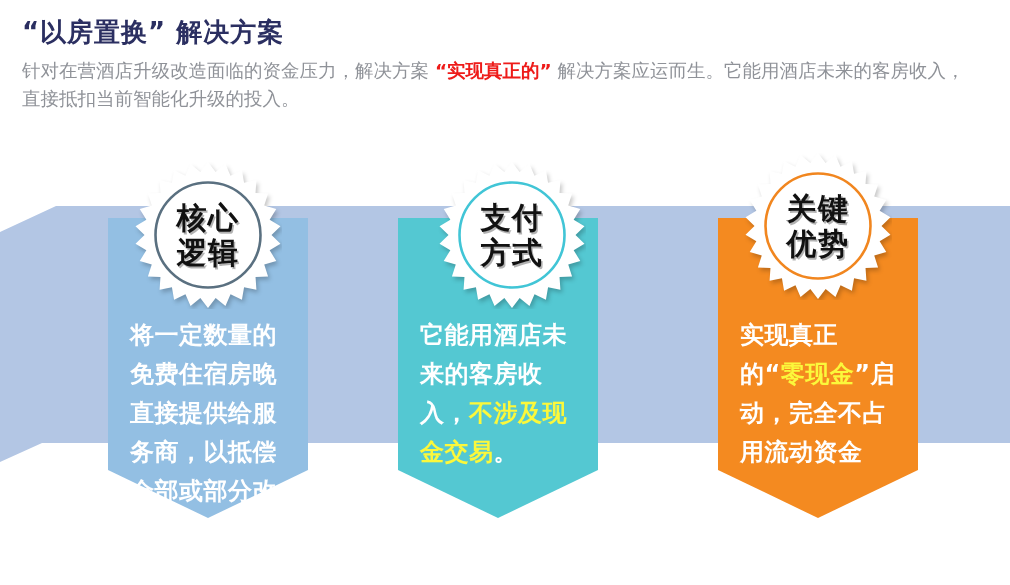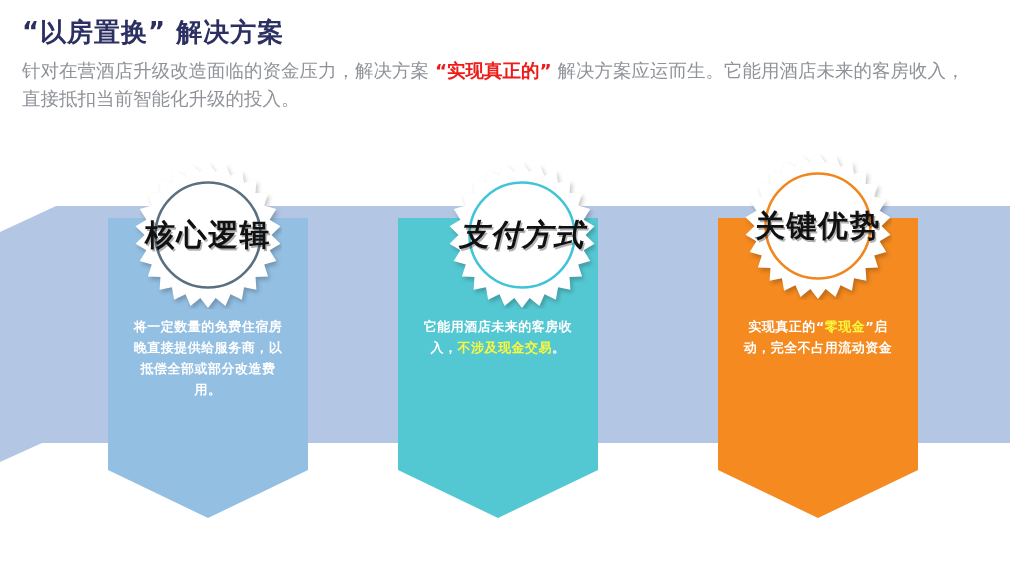--- a/index.html
+++ b/index.html
@@ -75,26 +75,25 @@
   .ribbon-shape {
     position: absolute;
     left: 0;
     top: 0;
   }
   .ribbon-text {
     position: absolute;
     left: 22px;
     top: 98px;
     width: 156px;
-    font-size: 13px;
+    font-size: 24px;
     font-weight: bold;
     line-height: 1.62;
     color: #ffffff;
     letter-spacing: 0.5px;
-    text-align: center;
   }
   .hl-yellow {
     color: #fbf83b;
   }
   .hl-white {
     color: #ffffff;
   }
 
   
   .badges {
@@ -114,21 +113,21 @@
     left: 0;
     top: 0;
   }
   .badge-label {
     position: absolute;
     left: 0;
     top: 0;
     width: 148px;
     height: 148px;
     display: flex;
-    flex-direction: row;
+    flex-direction: column;
     align-items: center;
     justify-content: center;
     font-size: 30px;
     font-weight: bold;
     color: #111111;
     line-height: 1.18;
     letter-spacing: 1.5px;
     text-shadow: 1.5px 1.5px 0 rgba(0,0,0,0.30);
   }
   .badge-label span { display: block; }
@@ -179,21 +178,21 @@
       <svg width="148" height="148" viewBox="0 0 148 148">
         <polygon class="starburst" points="74.00,1.00 81.65,10.96 91.47,3.12 96.52,14.63 107.92,9.36 110.07,21.74 122.41,19.36 121.53,31.89 134.08,32.53 130.23,44.49 142.26,48.11 135.65,58.80 146.47,65.20 137.50,74.00 146.47,82.80 135.65,89.20 142.26,99.89 130.23,103.51 134.08,115.47 121.53,116.11 122.41,128.64 110.07,126.26 107.92,138.64 96.52,133.37 91.47,144.88 81.65,137.04 74.00,147.00 66.35,137.04 56.53,144.88 51.48,133.37 40.08,138.64 37.93,126.26 25.59,128.64 26.47,116.11 13.92,115.47 17.77,103.51 5.74,99.89 12.35,89.20 1.53,82.80 10.50,74.00 1.53,65.20 12.35,58.80 5.74,48.11 17.77,44.49 13.92,32.53 26.47,31.89 25.59,19.36 37.93,21.74 40.08,9.36 51.48,14.63 56.53,3.12 66.35,10.96" fill="#ffffff" style="filter:drop-shadow(2px 3px 2px rgba(0,0,0,0.22))"></polygon>
         <circle class="badge-ring" cx="74" cy="74" r="52.5" fill="none" stroke="#5a7080" stroke-width="2.6"></circle>
       </svg>
       <div class="badge-label">
         <span>核心</span>
         <span>逻辑</span>
       </div>
     </div>
 
-    <div class="badge" id="badge-1" style="left:448px; top:161px;font-style:italic;">
+    <div class="badge" id="badge-1" style="left:438px; top:161px;">
       <svg width="148" height="148" viewBox="0 0 148 148">
         <polygon class="starburst" points="74.00,1.00 81.65,10.96 91.47,3.12 96.52,14.63 107.92,9.36 110.07,21.74 122.41,19.36 121.53,31.89 134.08,32.53 130.23,44.49 142.26,48.11 135.65,58.80 146.47,65.20 137.50,74.00 146.47,82.80 135.65,89.20 142.26,99.89 130.23,103.51 134.08,115.47 121.53,116.11 122.41,128.64 110.07,126.26 107.92,138.64 96.52,133.37 91.47,144.88 81.65,137.04 74.00,147.00 66.35,137.04 56.53,144.88 51.48,133.37 40.08,138.64 37.93,126.26 25.59,128.64 26.47,116.11 13.92,115.47 17.77,103.51 5.74,99.89 12.35,89.20 1.53,82.80 10.50,74.00 1.53,65.20 12.35,58.80 5.74,48.11 17.77,44.49 13.92,32.53 26.47,31.89 25.59,19.36 37.93,21.74 40.08,9.36 51.48,14.63 56.53,3.12 66.35,10.96" fill="#ffffff" style="filter:drop-shadow(2px 3px 2px rgba(0,0,0,0.22))"></polygon>
         <circle class="badge-ring" cx="74" cy="74" r="52.5" fill="none" stroke="#41c5d6" stroke-width="2.6"></circle>
       </svg>
       <div class="badge-label">
         <span>支付</span>
         <span>方式</span>
       </div>
     </div>
 

